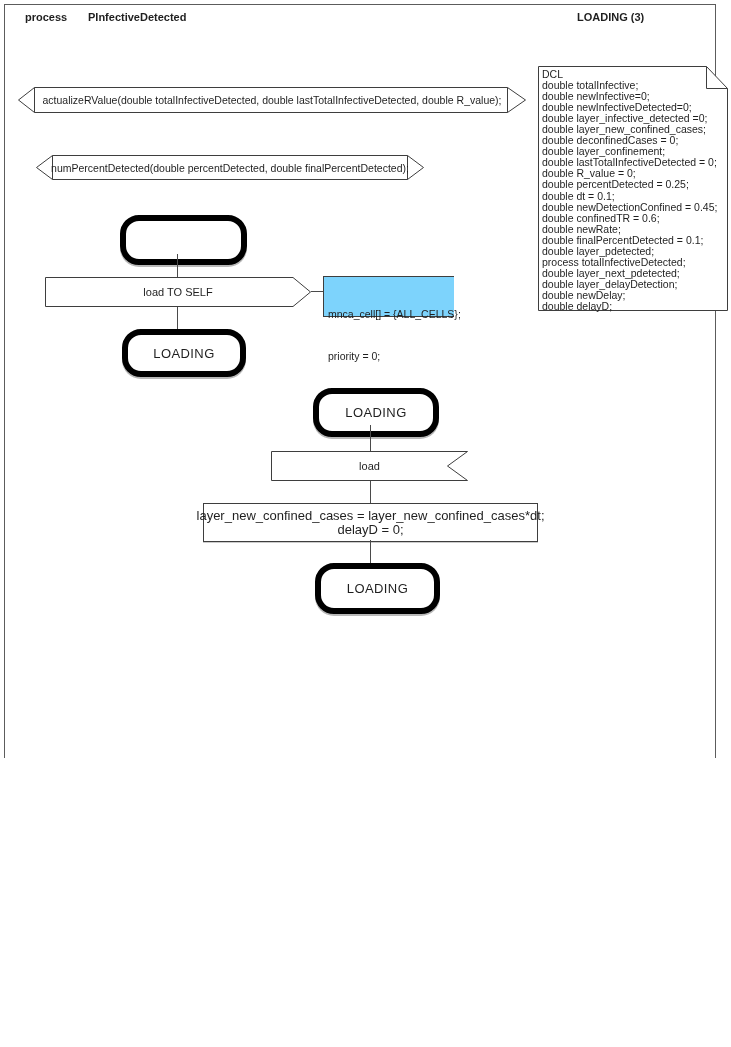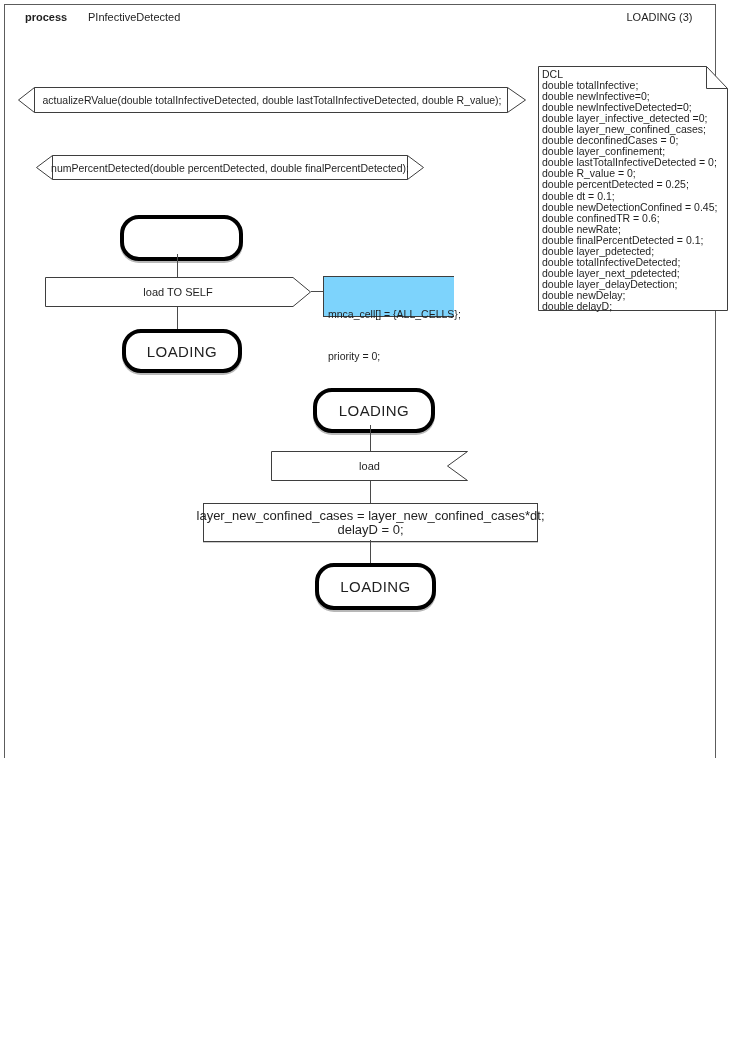--- a/index.html
+++ b/index.html
@@ -5,35 +5,35 @@
   html,body{margin:0;padding:0;background:#fff;}
   .canvas{
     position:relative;width:731px;height:758px;background:#fff;overflow:hidden;
     font-family:"Liberation Sans",sans-serif;color:#1f1f1f;
     -webkit-font-smoothing:antialiased;
   }
   .page-frame{
     position:absolute;left:4px;top:4px;width:710px;height:1034px;
     border:1px solid #5c5c5c;border-bottom:2px solid #9b9b9b;
   }
-  .hdr{position:absolute;font-size:11px;white-space:nowrap;}
+  .hdr{position:absolute;font-size:11px;white-space:nowrap;font-weight:bold;}
   .hdr-kind{left:25px;top:11px;font-weight:bold;}
   .hdr-name{left:88px;top:11px;}
-  .hdr-state{left:592px;top:11px;width:135px;text-align:center;}
+  .hdr-state{left:577px;top:11px;width:135px;text-align:left;}
   .sym{position:absolute;}
   .sym svg{position:absolute;left:0;top:0;display:block;}
   .sym-label{
     position:absolute;left:0;top:0;right:0;bottom:0;
     display:flex;align-items:center;justify-content:center;
     font-size:10.5px;text-align:center;white-space:pre;
   }
   .sym-label.sz11{font-size:11px;}
   .state{
-    position:absolute;border:4px solid #000000;border-radius:19px;background:#fff;
-    display:flex;align-items:center;justify-content:center;font-size:15px;
+    position:absolute;border:6px solid #000000;border-radius:19px;background:#fff;
+    display:flex;align-items:center;justify-content:center;font-size:13px;
     box-shadow:0 2px 0 rgba(125,125,125,.55);letter-spacing:.4px;white-space:pre;text-align:right;
   }
   .task{
     position:absolute;border:1px solid #3e3e3e;background:#fff;
     display:flex;flex-direction:column;align-items:center;justify-content:center;
     font-size:13px;line-height:14px;text-align:center;white-space:pre;
     box-shadow:0 1px 0 rgba(140,140,140,.45);
   }
   .comment{
     position:absolute;background:#7dd3fc;
@@ -92,21 +92,21 @@
       <div class="note-line">double layer_confinement;</div>
       <div class="note-line">double lastTotalInfectiveDetected = 0;</div>
       <div class="note-line">double R_value = 0;</div>
       <div class="note-line">double percentDetected = 0.25;</div>
       <div class="note-line">double dt = 0.1;</div>
       <div class="note-line">double newDetectionConfined = 0.45;</div>
       <div class="note-line">double confinedTR = 0.6;</div>
       <div class="note-line">double newRate;</div>
       <div class="note-line">double finalPercentDetected = 0.1;</div>
       <div class="note-line">double layer_pdetected;</div>
-      <div class="note-line">double totalInfectiveDetected;</div>
+      <div class="note-line">process totalInfectiveDetected;</div>
       <div class="note-line">double layer_next_pdetected;</div>
       <div class="note-line">double layer_delayDetection;</div>
       <div class="note-line">double newDelay;</div>
       <div class="note-line">double delayD;</div>
     </div>
   </div>
 
   <div class="state" style="left:120px;top:215px;width:115px;height:38px"></div>
 
   <div class="vline" style="left:177px;top:254px;height:23px"></div>

